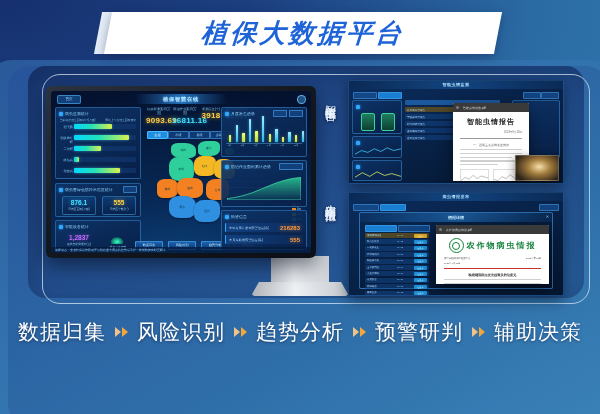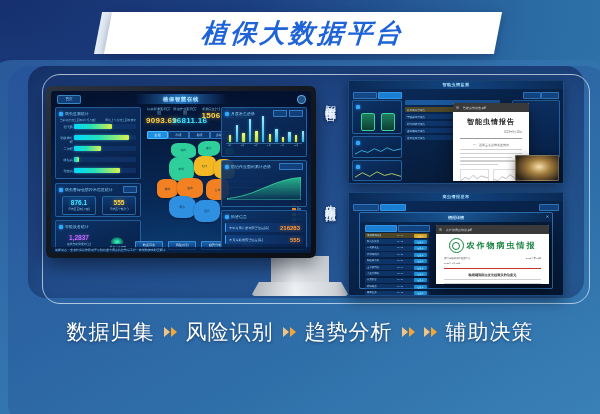--- a/index.html
+++ b/index.html
@@ -289,21 +289,21 @@
             <div class="kpi" style="left: 95px; top: 16px; width: 26px;">
               <div class="lab">病虫监测面积(万亩)</div>
               <div class="val">9093.69</div>
             </div>
             <div class="kpi" style="left: 121px; top: 16px; width: 26px;">
               <div class="lab">防治作业面积(万亩)</div>
               <div class="val cy">16811.16</div>
             </div>
             <div class="kpi" style="left: 147px; top: 16px; width: 26px;">
               <div class="lab">监测点位(个)</div>
-              <div class="val">1506</div>
+              <div class="val">3918</div>
             </div>
             <div class="kpi" style="left: 173px; top: 16px; width: 26px;">
               <div class="lab">预警发布数(条)</div>
               <div class="val cy">32937</div>
             </div>
           </div>
 
         <div id="maptools">
             <div class="seg on" style="left: 96px; top: 40px; width: 19px;">全省</div>
             <div class="seg" style="left: 117px; top: 40px; width: 19px;">市级</div>
@@ -665,20 +665,21 @@
       <span class="flow-step">风险识别</span>
       <span class="flow-arrow">
         <span class="chev dim"></span>
         <span class="chev"></span>
       </span>
       <span class="flow-step">趋势分析</span>
       <span class="flow-arrow">
         <span class="chev dim"></span>
         <span class="chev"></span>
       </span>
+      <span class="flow-step">预警研判</span>
       <span class="flow-arrow">
         <span class="chev dim"></span>
         <span class="chev"></span>
       </span>
       <span class="flow-step">辅助决策</span>
     </div>
 
 </div>
 
 </body></html>

